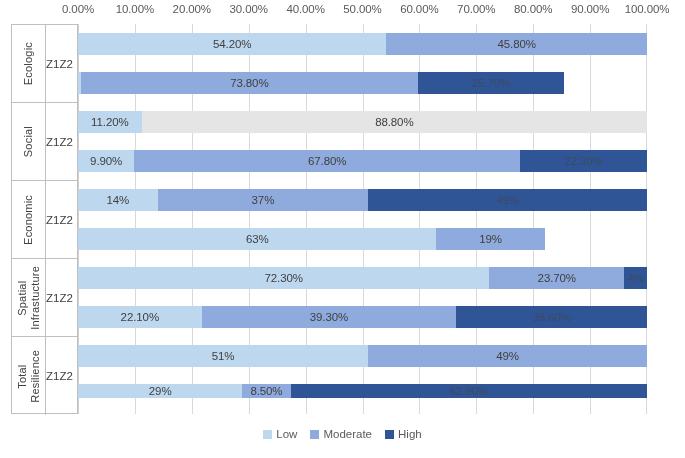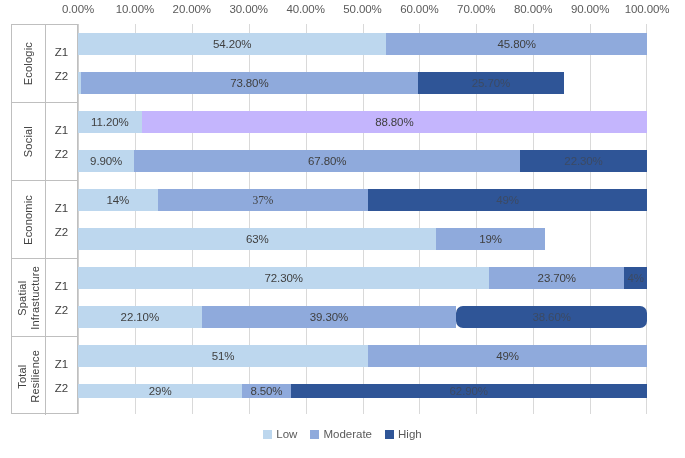--- a/index.html
+++ b/index.html
@@ -99,22 +99,22 @@
     font-size: 11px;
     line-height: 13px;
     color: #404040;
     text-align: center;
     white-space: pre-line;
     letter-spacing: 0.2px;
   }
   .cat-series-cell {
     flex: 1;
     display: flex;
-    flex-direction: column;
-    justify-content: center;
+    flex-direction: row;
+    justify-content: flex-start;
     align-items: center;
   }
   .series-tick {
     font-size: 11.5px;
     color: #404040;
     height: 24px;
     line-height: 24px;
   }
 
   
@@ -278,40 +278,40 @@
             <span class="seg-label">73.80%</span>
           </div>
           <div class="bar-seg seg-high" style="width: 146.233px; background: rgb(47, 85, 151);">
             <span class="seg-label">25.70%</span>
           </div>
         </div>
         <div class="bar-row" style="top: 86.5px; height: 22px;">
           <div class="bar-seg seg-low" style="width: 63.728px; background: rgb(189, 215, 238);">
             <span class="seg-label">11.20%</span>
           </div>
-          <div class="bar-seg seg-moderate" style="width: 505.272px; background: #c4b5fd;">
+          <div class="bar-seg seg-moderate" style="width: 505.272px; background: #e5e5e5;">
             <span class="seg-label">88.80%</span>
           </div>
         </div>
         <div class="bar-row" style="top: 125.5px; height: 22px;">
           <div class="bar-seg seg-low" style="width: 56.331px; background: rgb(189, 215, 238);">
             <span class="seg-label">9.90%</span>
           </div>
           <div class="bar-seg seg-moderate" style="width: 385.782px; background: rgb(143, 170, 220);">
             <span class="seg-label">67.80%</span>
           </div>
           <div class="bar-seg seg-high" style="width: 126.887px; background: rgb(47, 85, 151);">
             <span class="seg-label">22.30%</span>
           </div>
         </div>
         <div class="bar-row" style="top: 164.5px; height: 22px;">
           <div class="bar-seg seg-low" style="width: 79.66px; background: rgb(189, 215, 238);">
             <span class="seg-label">14%</span>
           </div>
-          <div class="bar-seg seg-moderate" style="width: 210.53px; background: rgb(143, 170, 220); font-family: Liberation Serif, serif;">
+          <div class="bar-seg seg-moderate" style="width: 210.53px; background: rgb(143, 170, 220);">
             <span class="seg-label">37%</span>
           </div>
           <div class="bar-seg seg-high" style="width: 278.81px; background: rgb(47, 85, 151);">
             <span class="seg-label">49%</span>
           </div>
         </div>
         <div class="bar-row" style="top: 203.5px; height: 22px;">
           <div class="bar-seg seg-low" style="width: 358.47px; background: rgb(189, 215, 238);">
             <span class="seg-label">63%</span>
           </div>
@@ -330,21 +330,21 @@
             <span class="seg-label">4%</span>
           </div>
         </div>
         <div class="bar-row" style="top: 281.5px; height: 22px;">
           <div class="bar-seg seg-low" style="width: 125.749px; background: rgb(189, 215, 238);">
             <span class="seg-label">22.10%</span>
           </div>
           <div class="bar-seg seg-moderate" style="width: 259px; background: rgb(143, 170, 220);">
             <span class="seg-label">39.30%</span>
           </div>
-          <div class="bar-seg seg-high" style="width: 194px; background: rgb(47, 85, 151); border-radius: 7px;">
+          <div class="bar-seg seg-high" style="width: 194px; background: rgb(47, 85, 151);">
             <span class="seg-label">38.60%</span>
           </div>
         </div>
         <div class="bar-row" style="top: 320.5px; height: 22px;">
           <div class="bar-seg seg-low" style="width: 290.19px; background: rgb(189, 215, 238);">
             <span class="seg-label">51%</span>
           </div>
           <div class="bar-seg seg-moderate" style="width: 278.81px; background: rgb(143, 170, 220);">
             <span class="seg-label">49%</span>
           </div>

